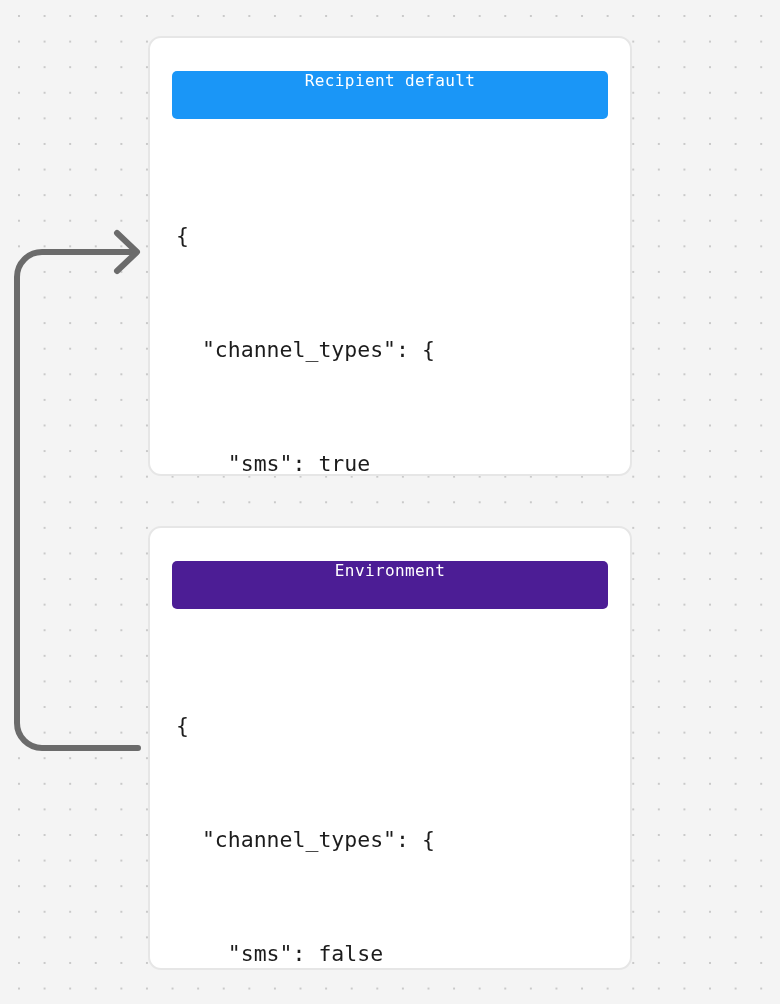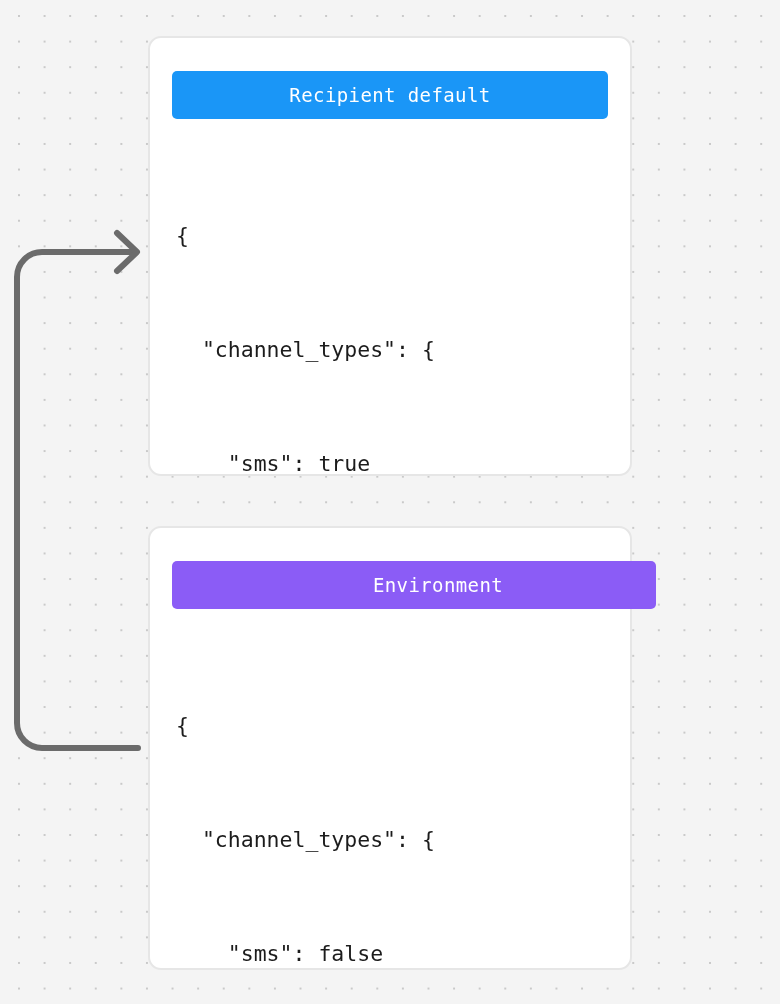--- a/index.html
+++ b/index.html
@@ -50,29 +50,28 @@
   #card-environment      { top: 526px; height: 444px; }
 
   .card-header {
     position: absolute;
     left: 22px;
     top: 33px;
     width: 436px;
     height: 48px;
     border-radius: 5px;
     display: flex;
-    align-items: center;
     justify-content: center;
     color: #ffffff;
-    font-size: 19px;
+    font-size: 16px;
     letter-spacing: 0.4px;
     font-family: "DejaVu Sans Mono", monospace;
   }
   #header-recipient-default { background: #1a96f7; }
-  #header-environment      { background: #8b5cf6; padding-left: 48px; }
+  #header-environment      { background: #4c1d95; }
 
   .json-body {
     position: absolute;
     left: 26px;
     top: 103px;
     right: 10px;
     font-size: 21.5px;
     line-height: 38px;
     color: #1c1c1c;
     white-space: pre;

